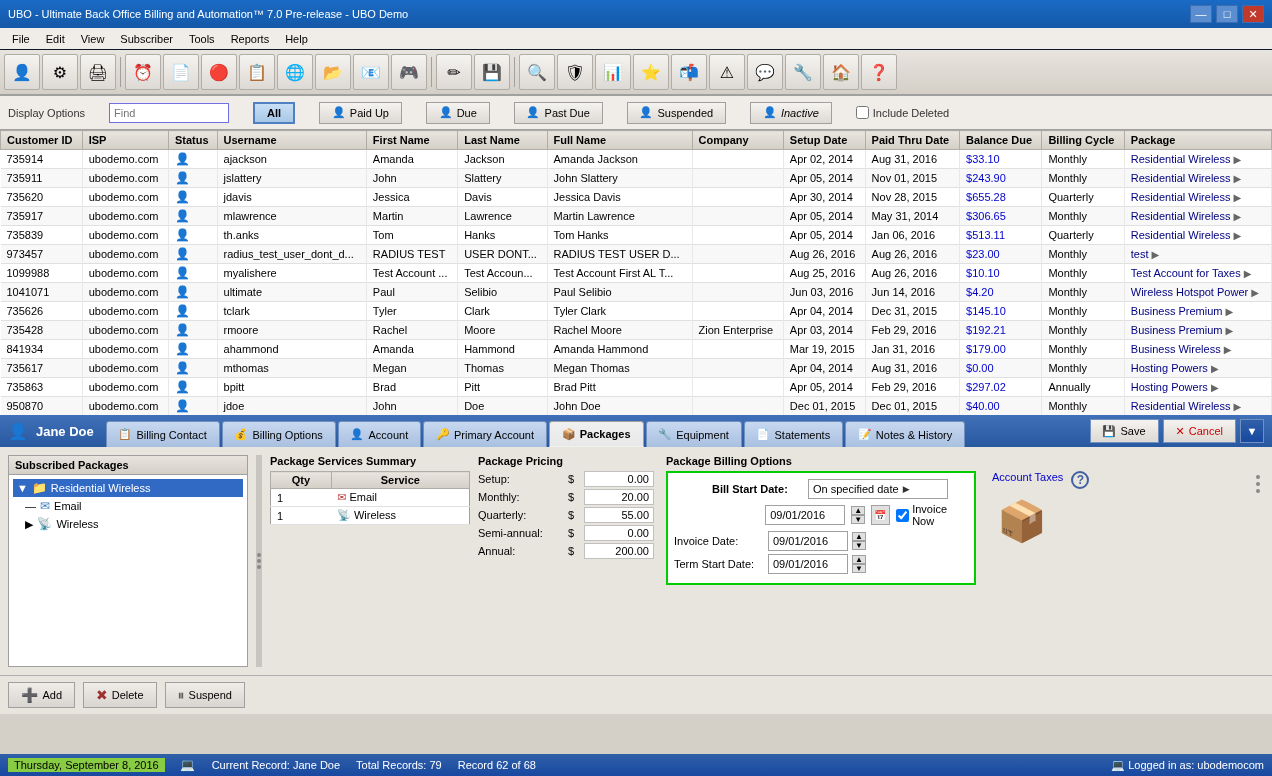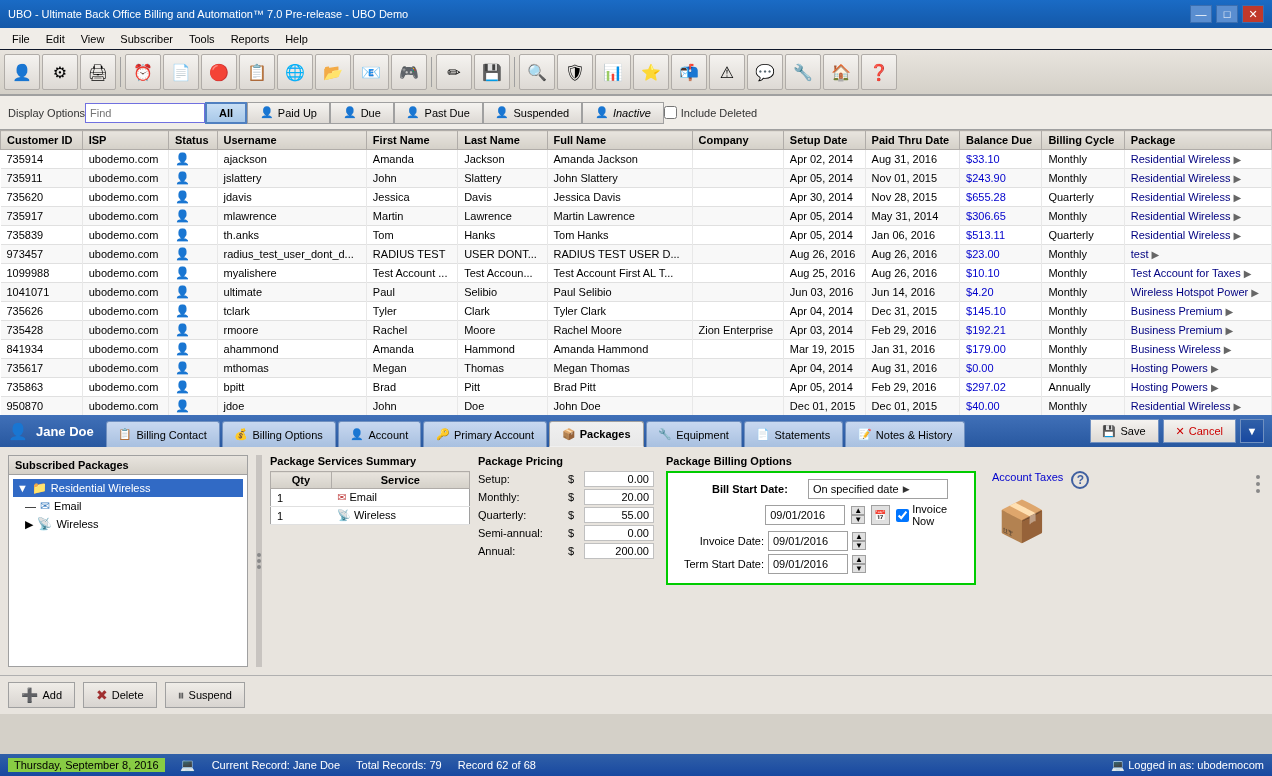--- a/index.html
+++ b/index.html
@@ -58,21 +58,21 @@
     }
     .tool-separator { width: 1px; height: 30px; background: #a0a0a0; margin: 0 2px; }
 
     
     #display-options {
       background: #f0ede8;
       padding: 4px 8px;
       border-bottom: 1px solid #a0a0a0;
       display: flex;
       align-items: center;
-      gap: 0;
+      gap: 24px;
       height: 34px;
     }
     #display-options label { font-size: 11px; color: #333; }
     #search-input {
       width: 120px; height: 20px;
       border: 1px solid #7070e0;
       padding: 2px 4px;
       font-size: 11px;
     }
     .filter-btn {
@@ -311,21 +311,21 @@
     .date-spin-btn { width: 14px; height: 9px; background: #e0e0e0; border: 1px solid #a0a0a0; font-size: 8px; cursor: pointer; display: flex; align-items: center; justify-content: center; }
     .cal-btn { width: 20px; height: 20px; background: #e0e0e0; border: 1px solid #a0a0a0; cursor: pointer; display: flex; align-items: center; justify-content: center; font-size: 10px; }
     .invoice-now { display: flex; align-items: center; gap: 3px; font-size: 11px; }
     .invoice-now input { margin: 0; }
     .billing-date-row {
       display: flex;
       align-items: center;
       margin-bottom: 3px;
       gap: 4px;
     }
-    .billing-date-label { width: 90px; font-size: 11px; text-align: right; }
+    .billing-date-label { width: 90px; font-size: 11px; text-align: left; }
     .triangle-right { font-size: 9px; color: #333; }
 
     
     #bottom-buttons {
       display: flex;
       padding: 6px 8px;
       gap: 8px;
       background: #e8e4de;
       border-top: 1px solid #b0b0b0;
     }

